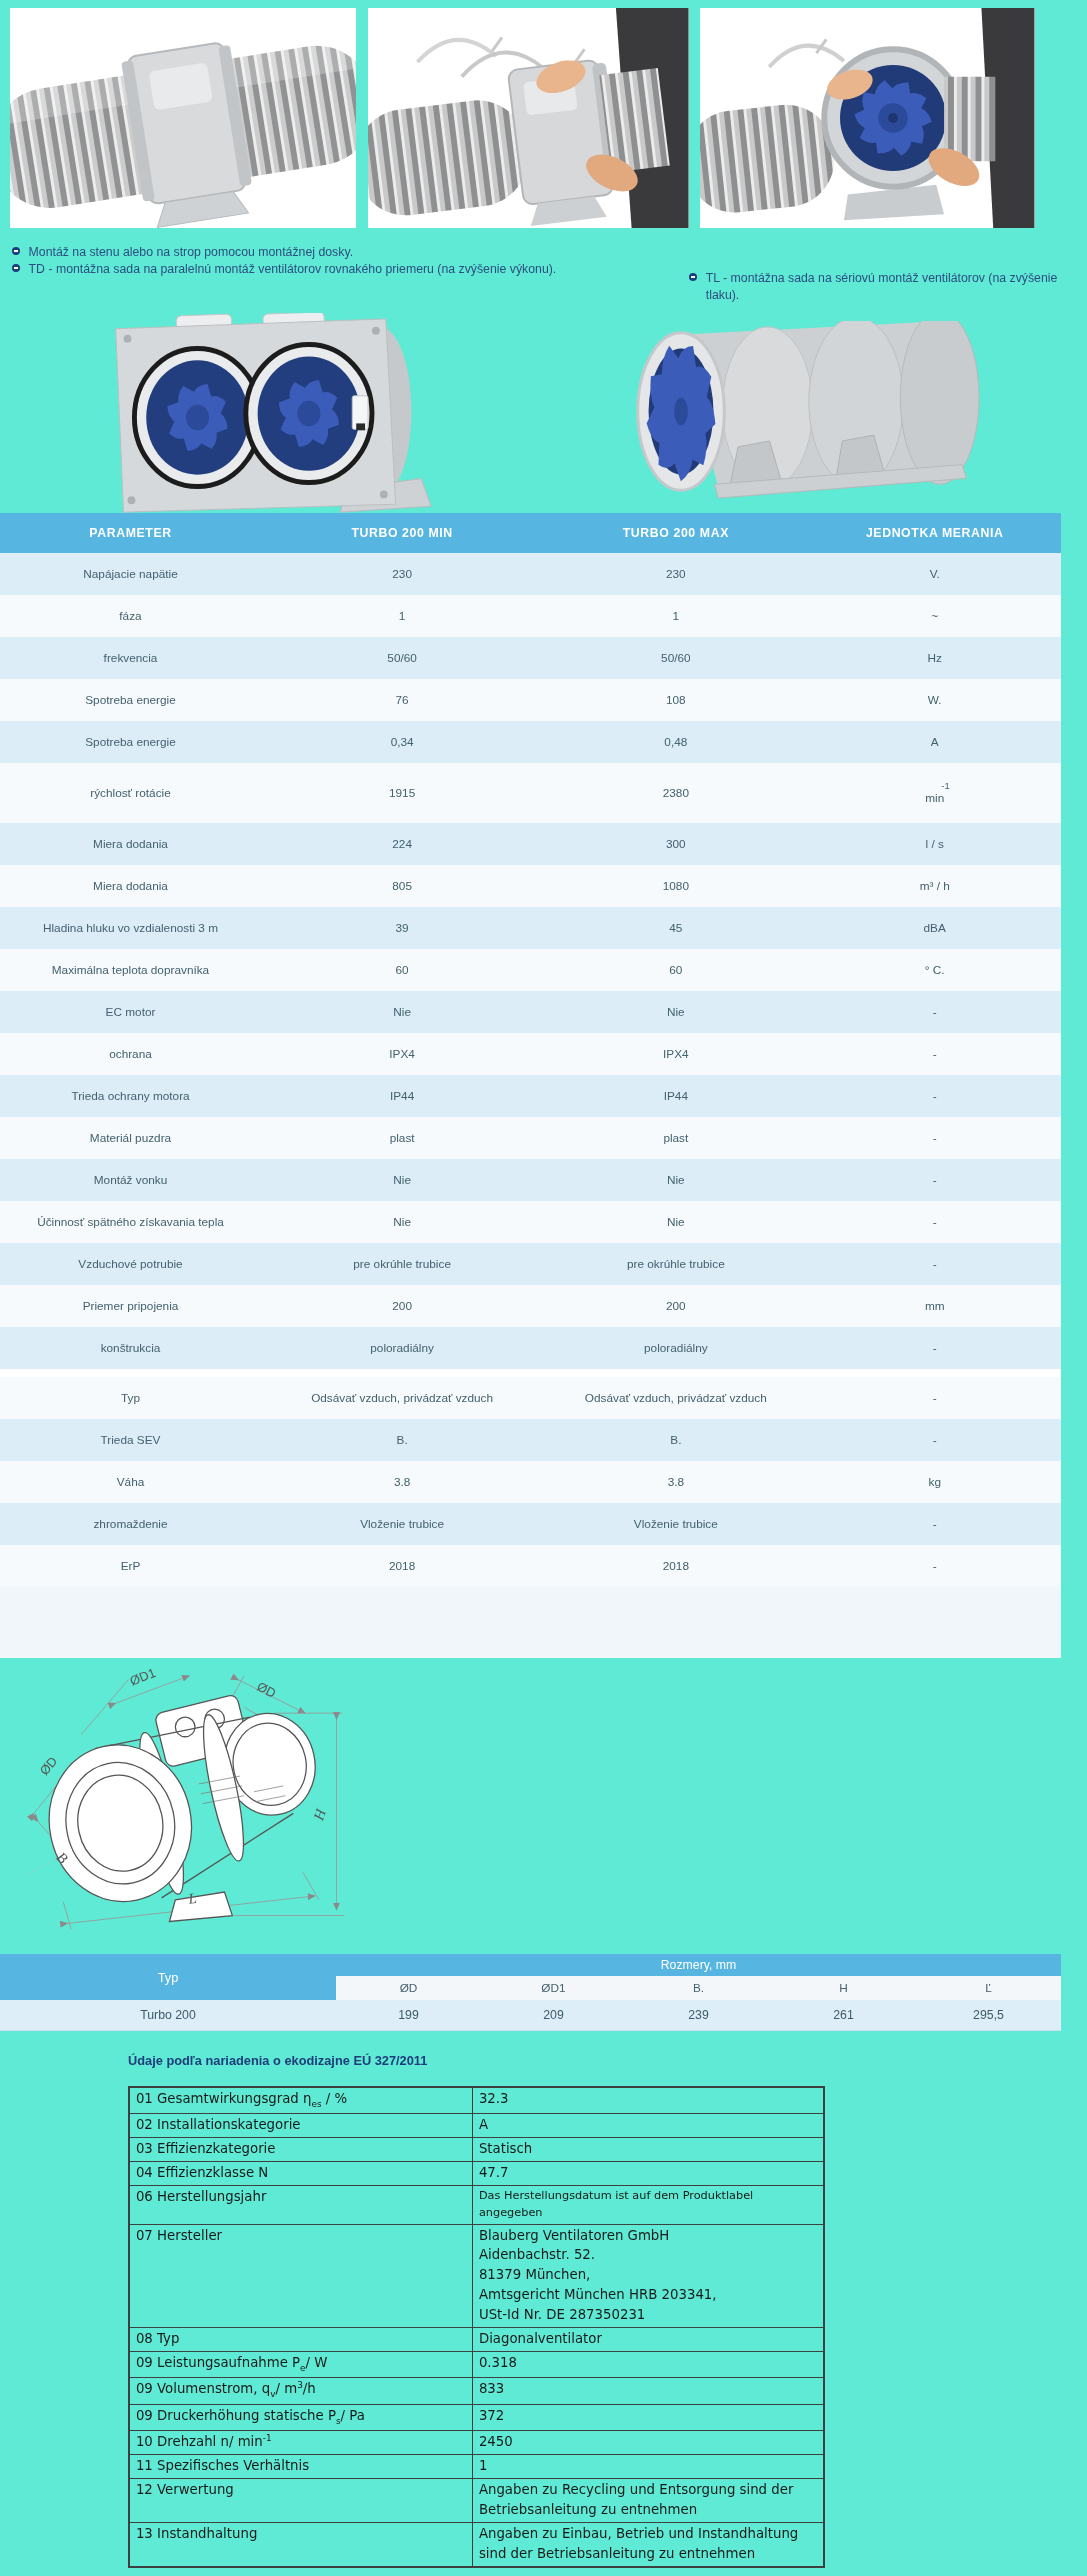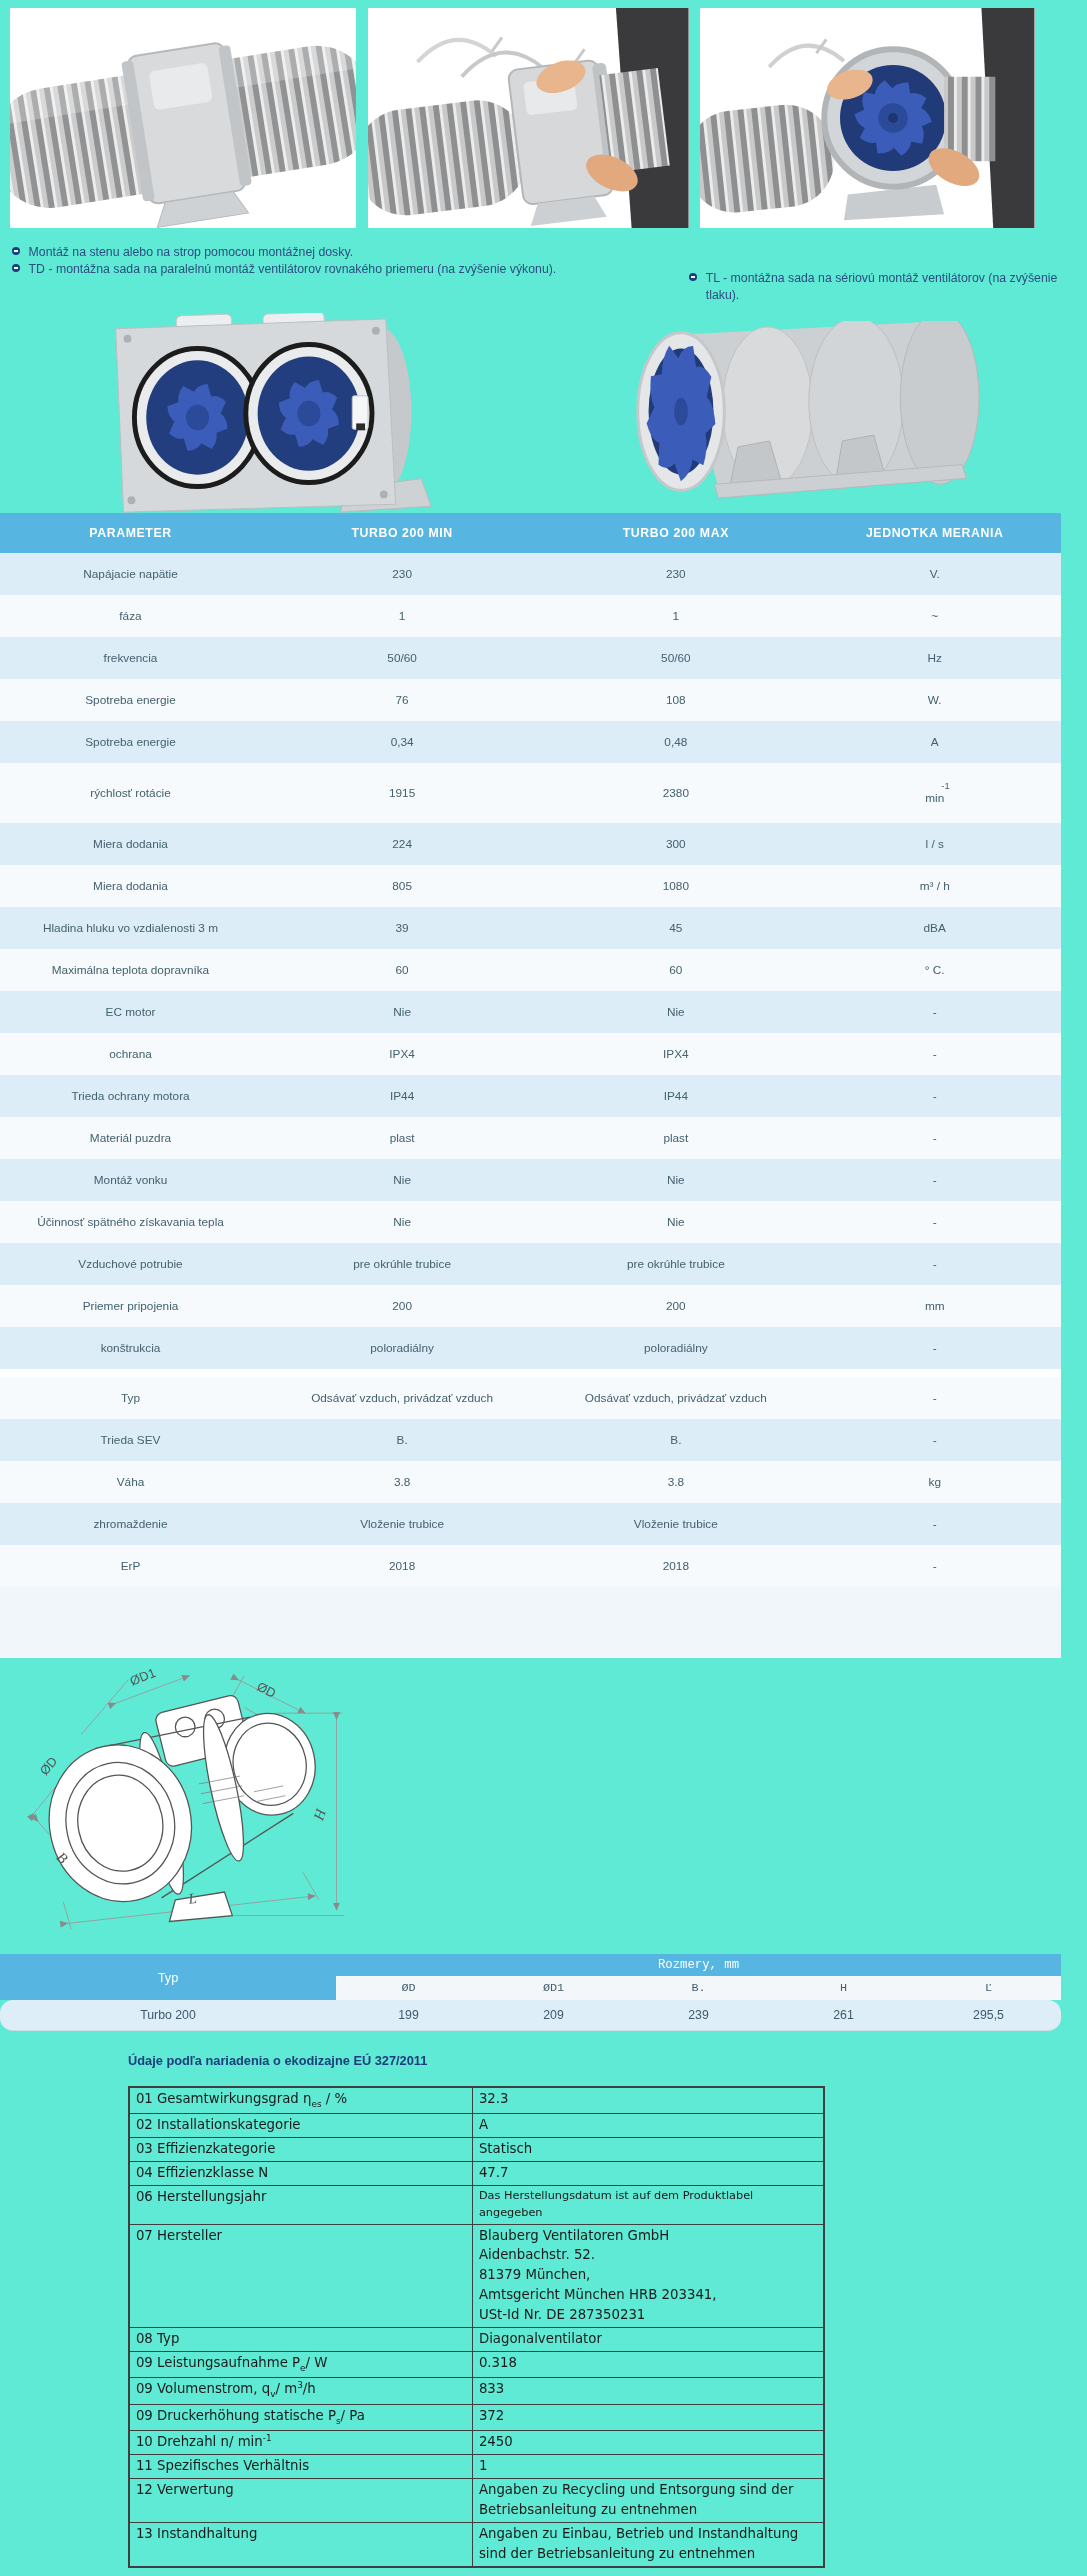--- a/index.html
+++ b/index.html
@@ -43,25 +43,25 @@
 
   
   .drawing{position:absolute;left:11.8px;top:1666px;}
   .drawing text{font-family:"Liberation Sans",sans-serif;font-size:13px;fill:#555;}
   .drawing .dim-it{font-style:italic;font-family:"Liberation Serif",serif;font-size:15px;}
 
   
   .dim{position:absolute;left:0;top:1954px;width:1061px;}
   .dim-head{display:flex;}
   .dim-typ{width:336px;height:46px;background:#56b5e1;color:#fff;font-size:12.8px;display:flex;align-items:center;justify-content:center;}
-  .dim-right{width:725px;display:flex;flex-direction:column;font-family:Liberation Mono, monospace;}
+  .dim-right{width:725px;display:flex;flex-direction:column;}
   .dim-group{height:21.7px;background:#56b5e1;color:#fff;font-size:12.3px;display:flex;align-items:center;justify-content:center;}
   .dim-cols{height:24.6px;background:#f3f7fa;display:flex;}
   .dim-cols>div{flex:1;display:flex;align-items:center;justify-content:center;font-size:11.8px;color:#44616e;}
-  .dim-datarow{display:flex;height:29.5px;background:#ddeef9;border-bottom:1px solid #cfdde6;font-size:12.3px;color:#3d5a68;border-radius:13px;}
+  .dim-datarow{display:flex;height:29.5px;background:#ddeef9;border-bottom:1px solid #cfdde6;font-size:12.3px;color:#3d5a68;}
   .dim-datarow .t{width:336px;display:flex;align-items:center;justify-content:center;}
   .dim-datarow .vwrap{width:725px;display:flex;}
   .dim-datarow .vwrap>div{flex:1;display:flex;align-items:center;justify-content:center;}
 
   
   .eco{position:absolute;left:128px;top:2053px;width:701px;}
   .eco-title{font-size:12.8px;font-weight:600;color:#1e3d7a;}
   .eco table{margin-top:17.7px;width:697px;border-collapse:collapse;border:2px solid #3f3f3f;font-family:"DejaVu Sans",sans-serif;font-size:13.3px;color:#1a1a1a;}
   .eco td{border:1px solid #3f3f3f;padding:1px 5.9px 2px;vertical-align:top;line-height:1.5;}
   .eco td.lbl{width:337px;}

